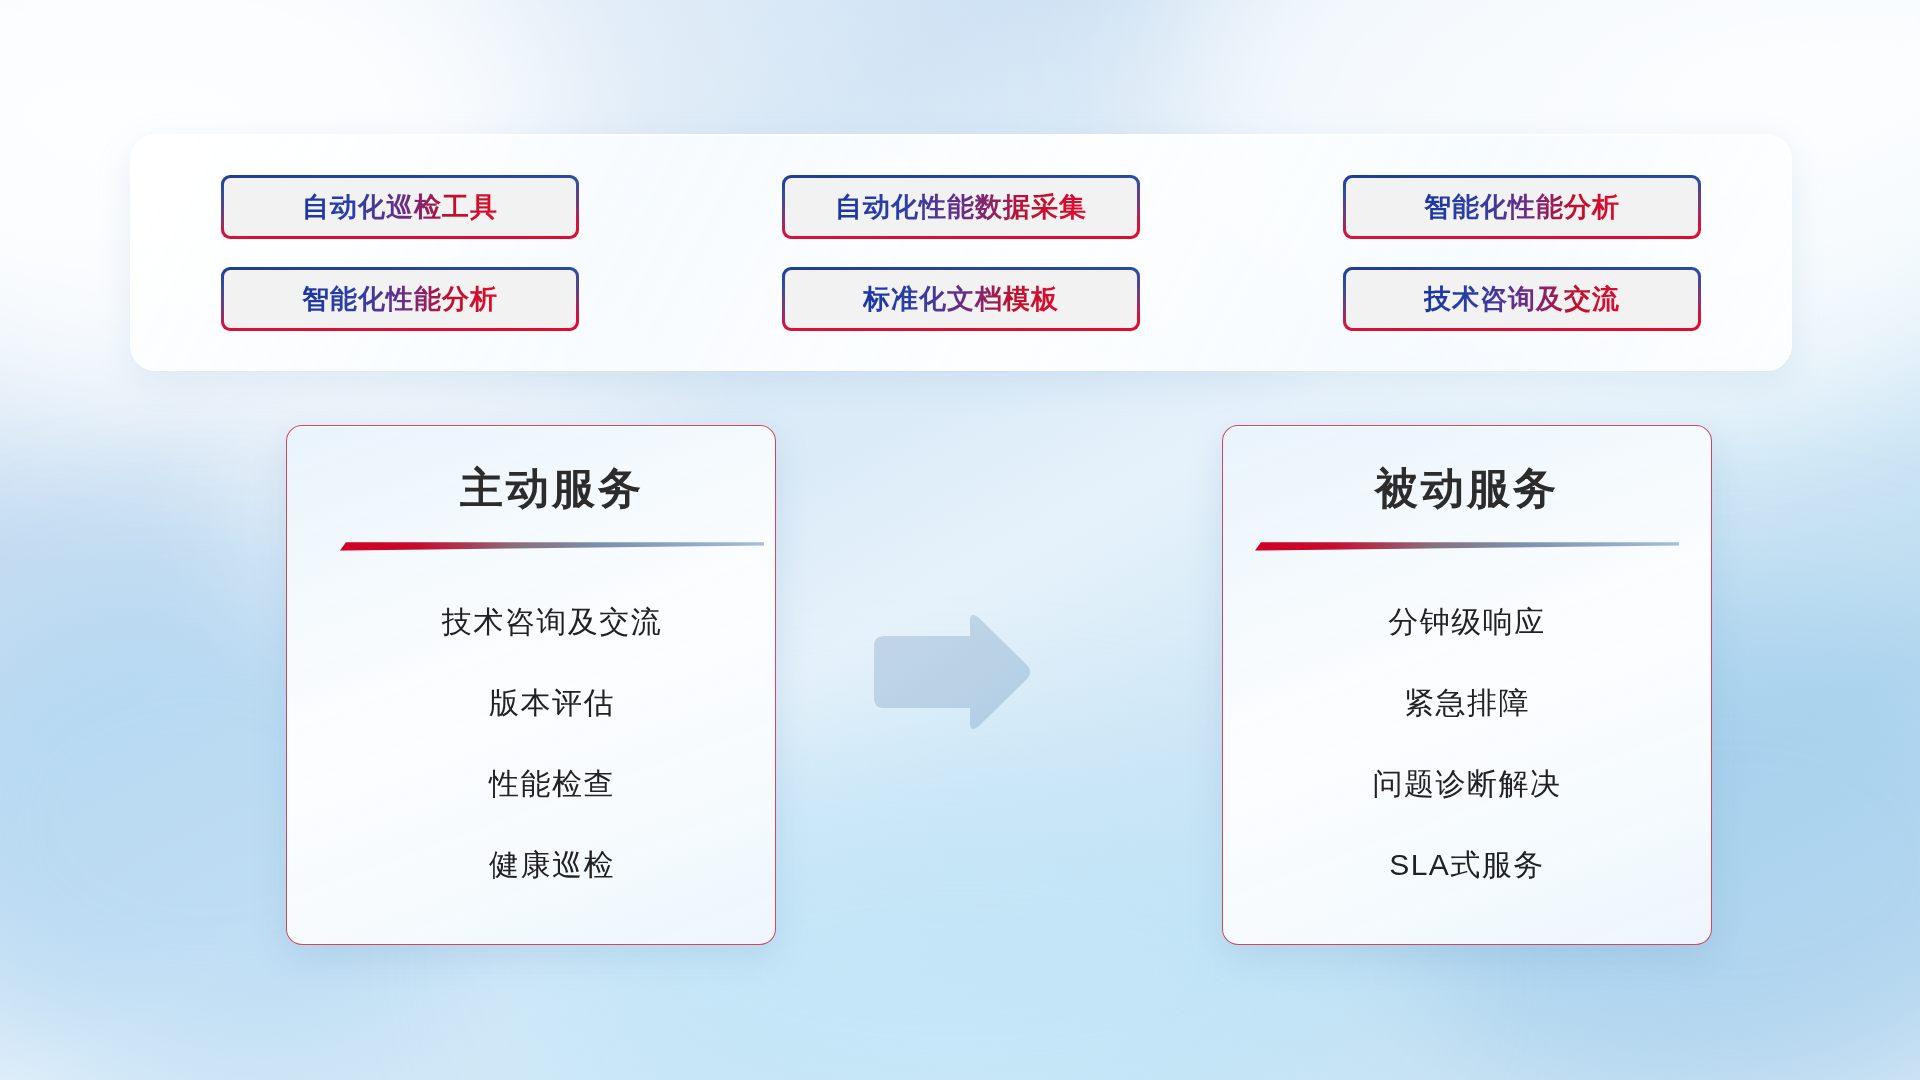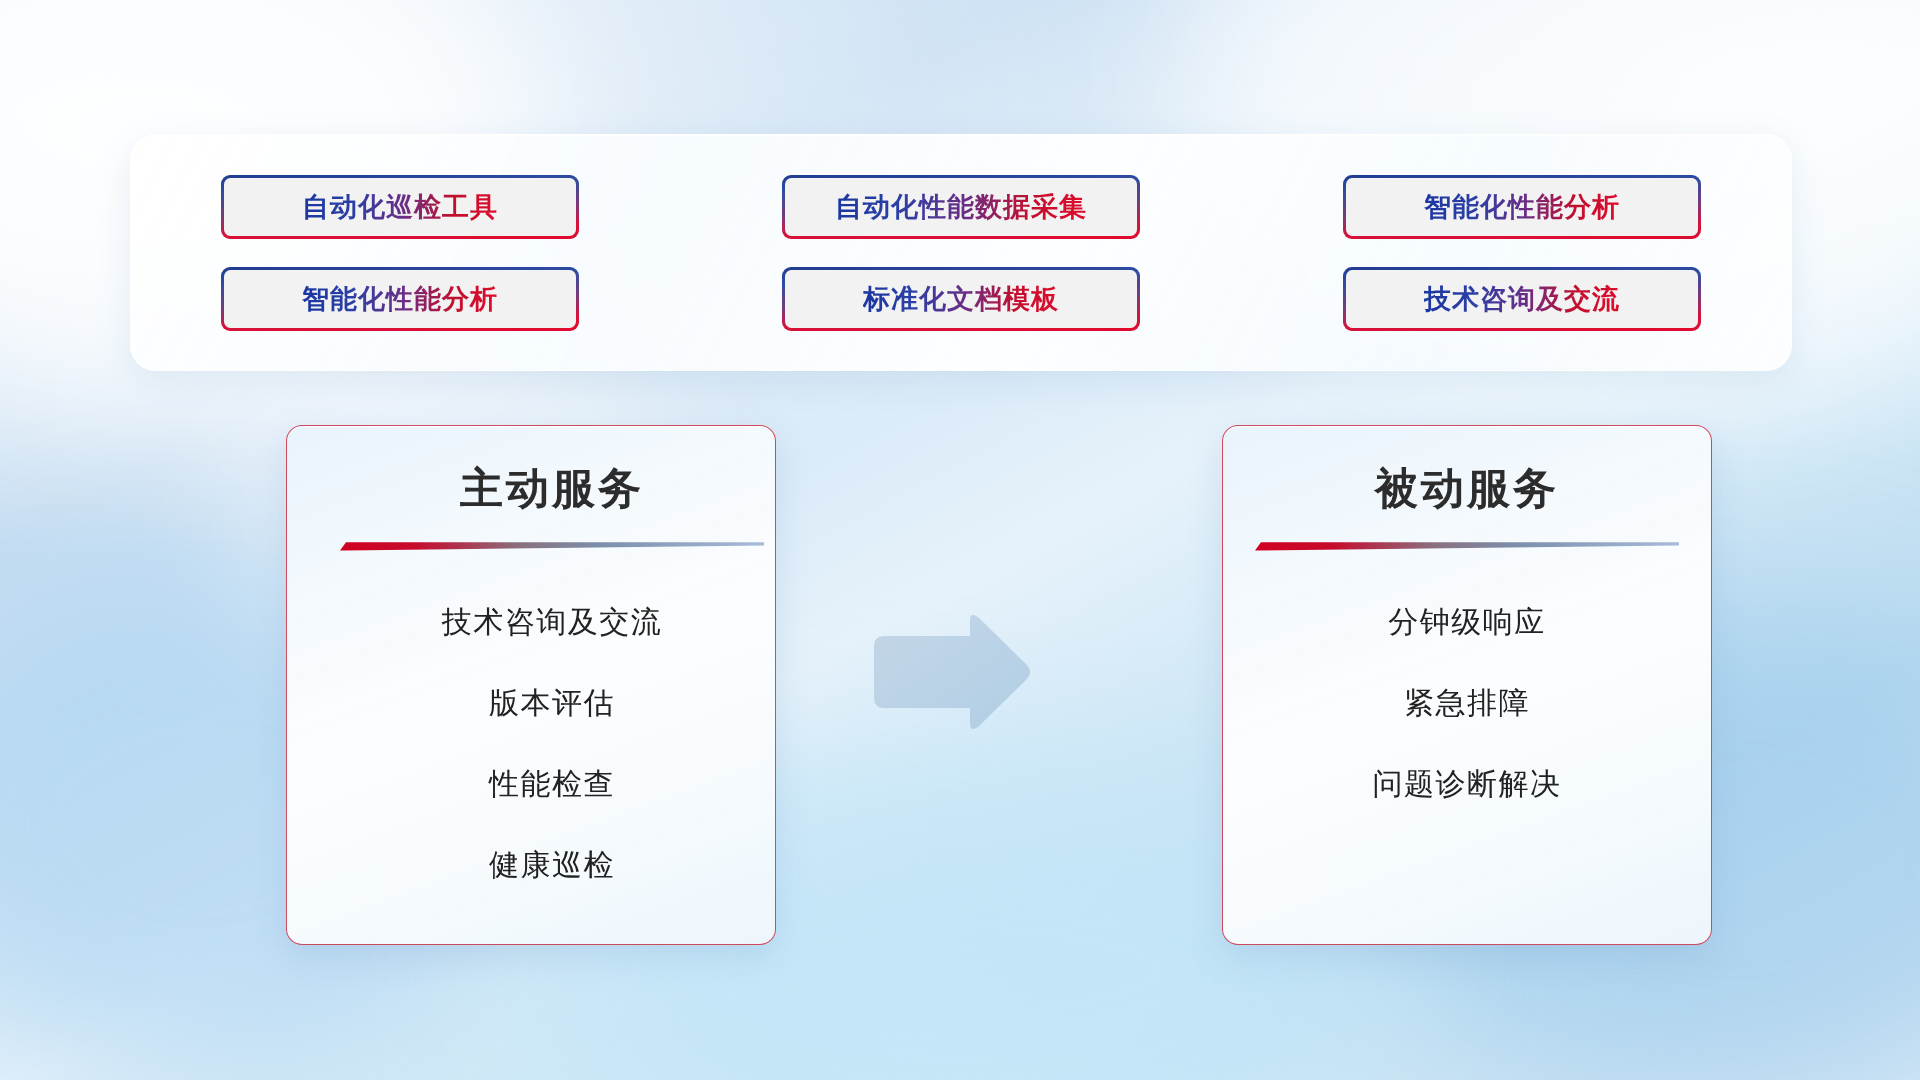--- a/index.html
+++ b/index.html
@@ -269,16 +269,17 @@
           </linearGradient>
         </defs>
         <path d="M0 10.5 L6 2.2 L424 2.2 L424 5.6 L6 10.5 Z" fill="url(#divGradR)"></path>
       </svg>
     </div>
 
     <div class="card-list">
       <div class="card-list-item">分钟级响应</div>
       <div class="card-list-item">紧急排障</div>
       <div class="card-list-item">问题诊断解决</div>
+      <div class="card-list-item">SLA式服务</div>
     </div>
   </div>
 
 </div>
 
 </body></html>

